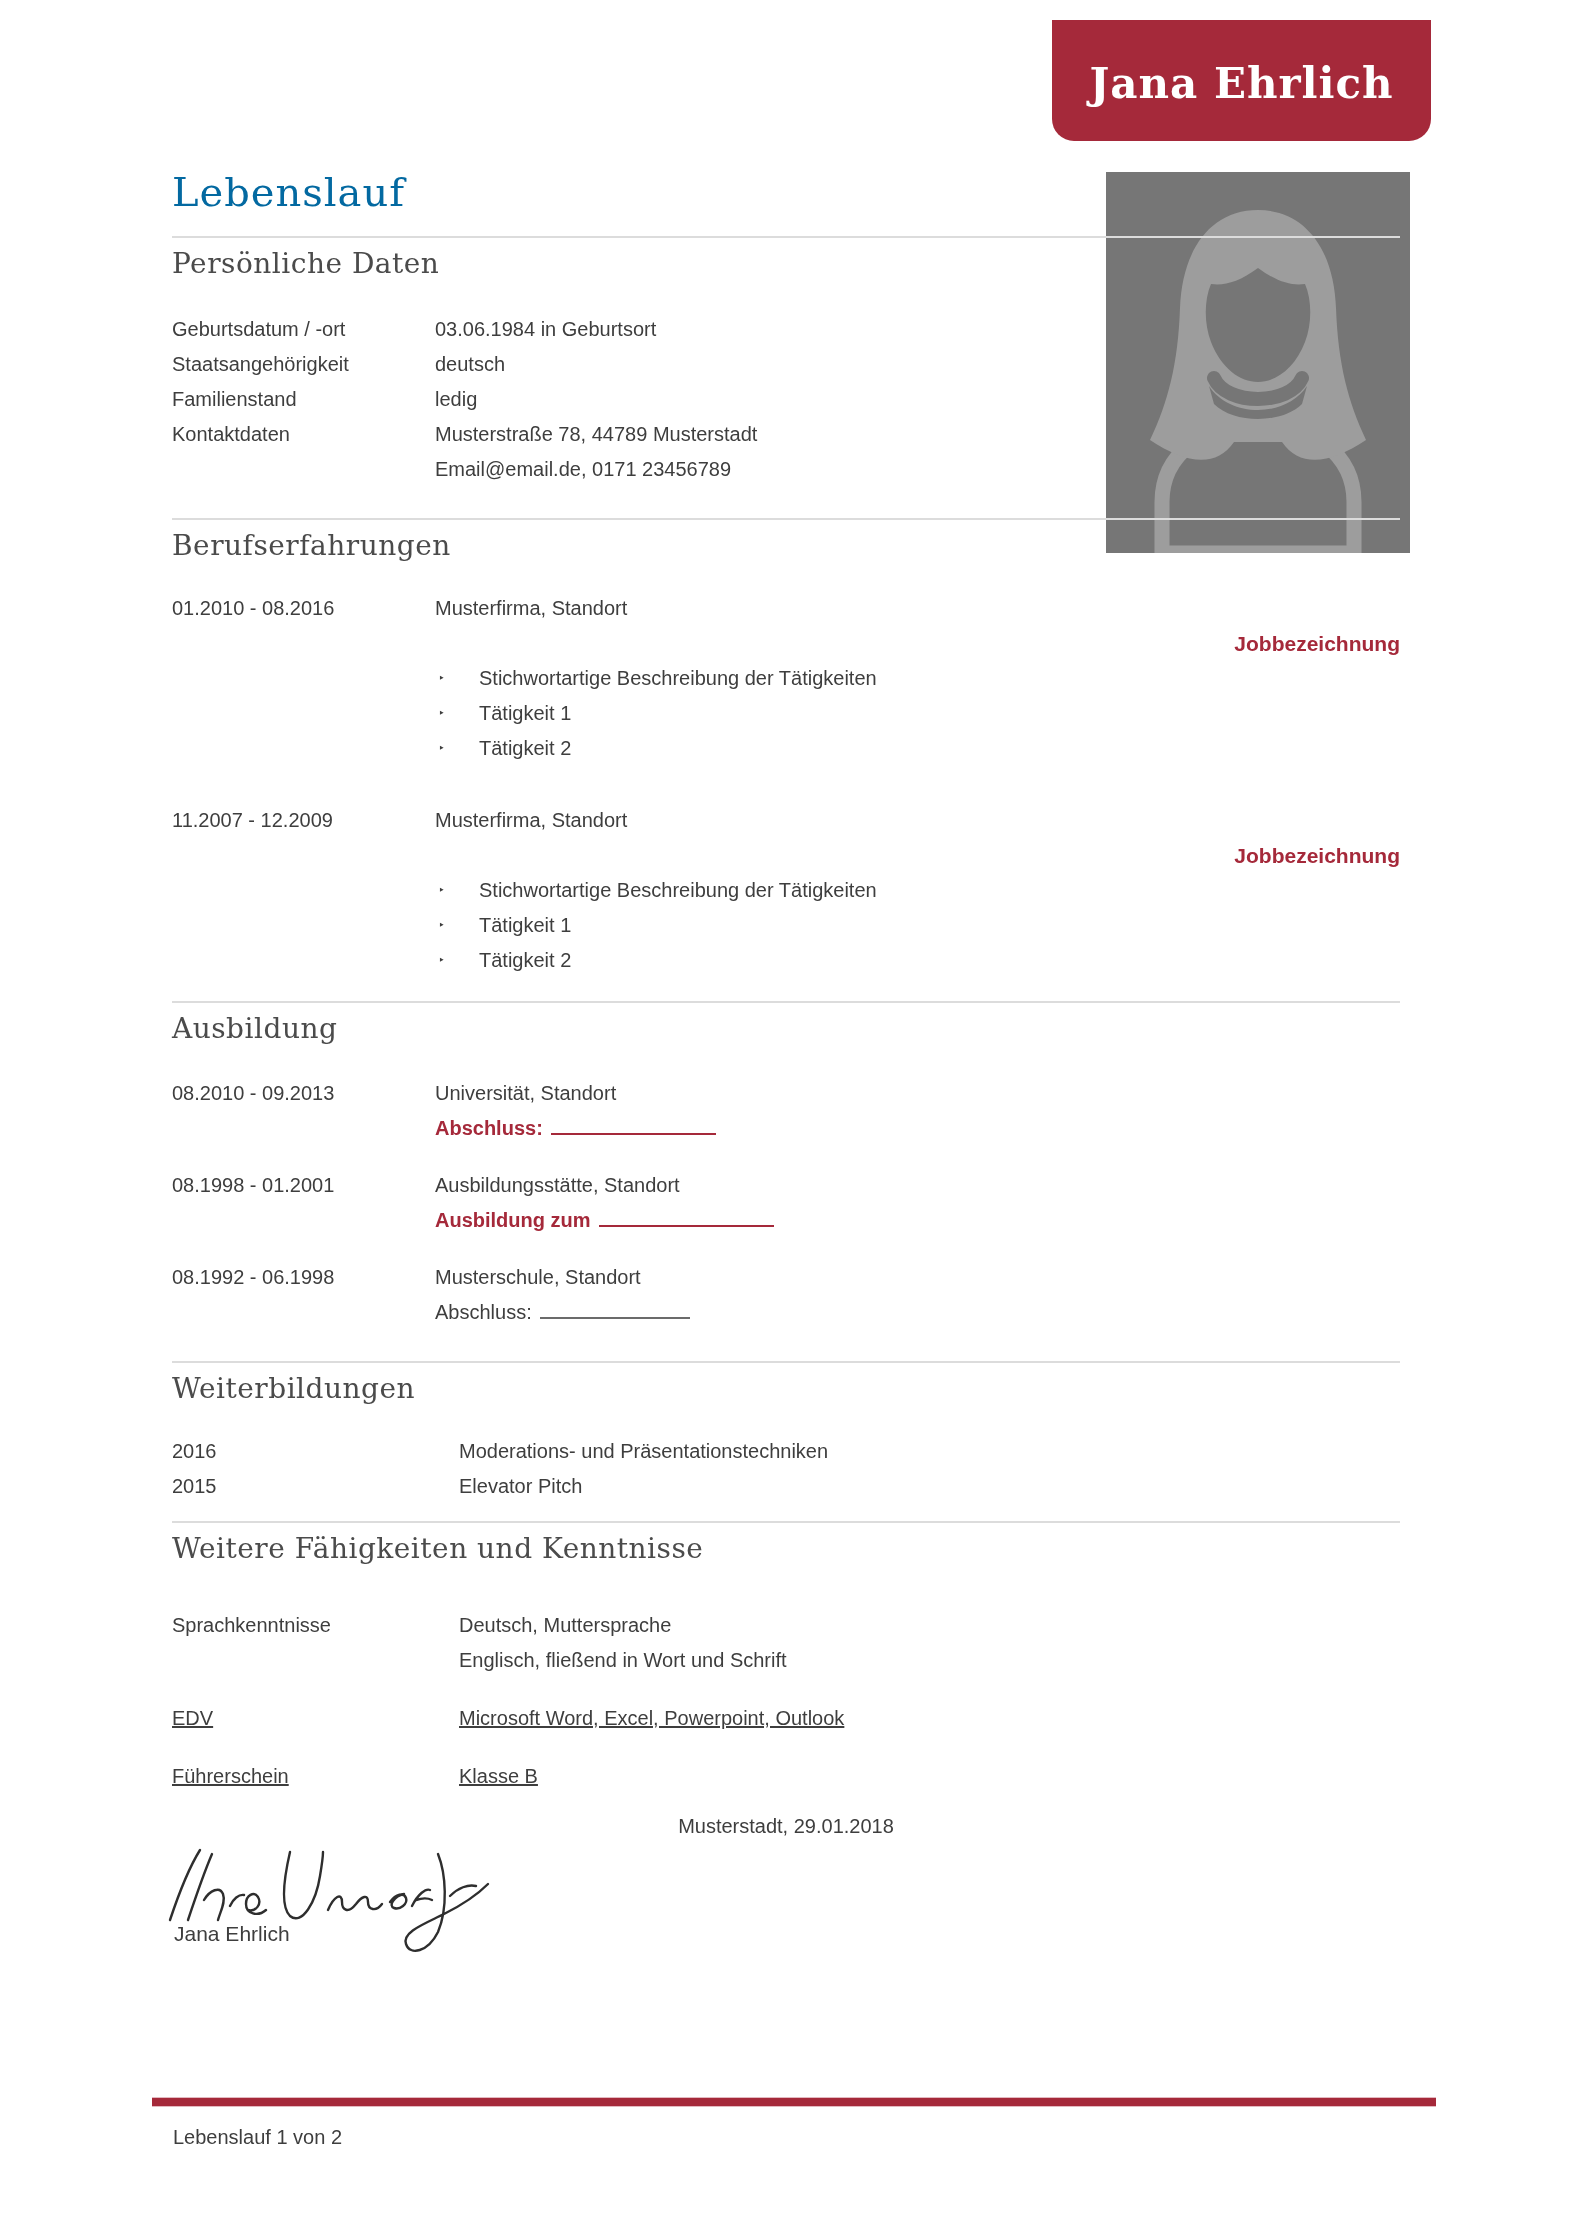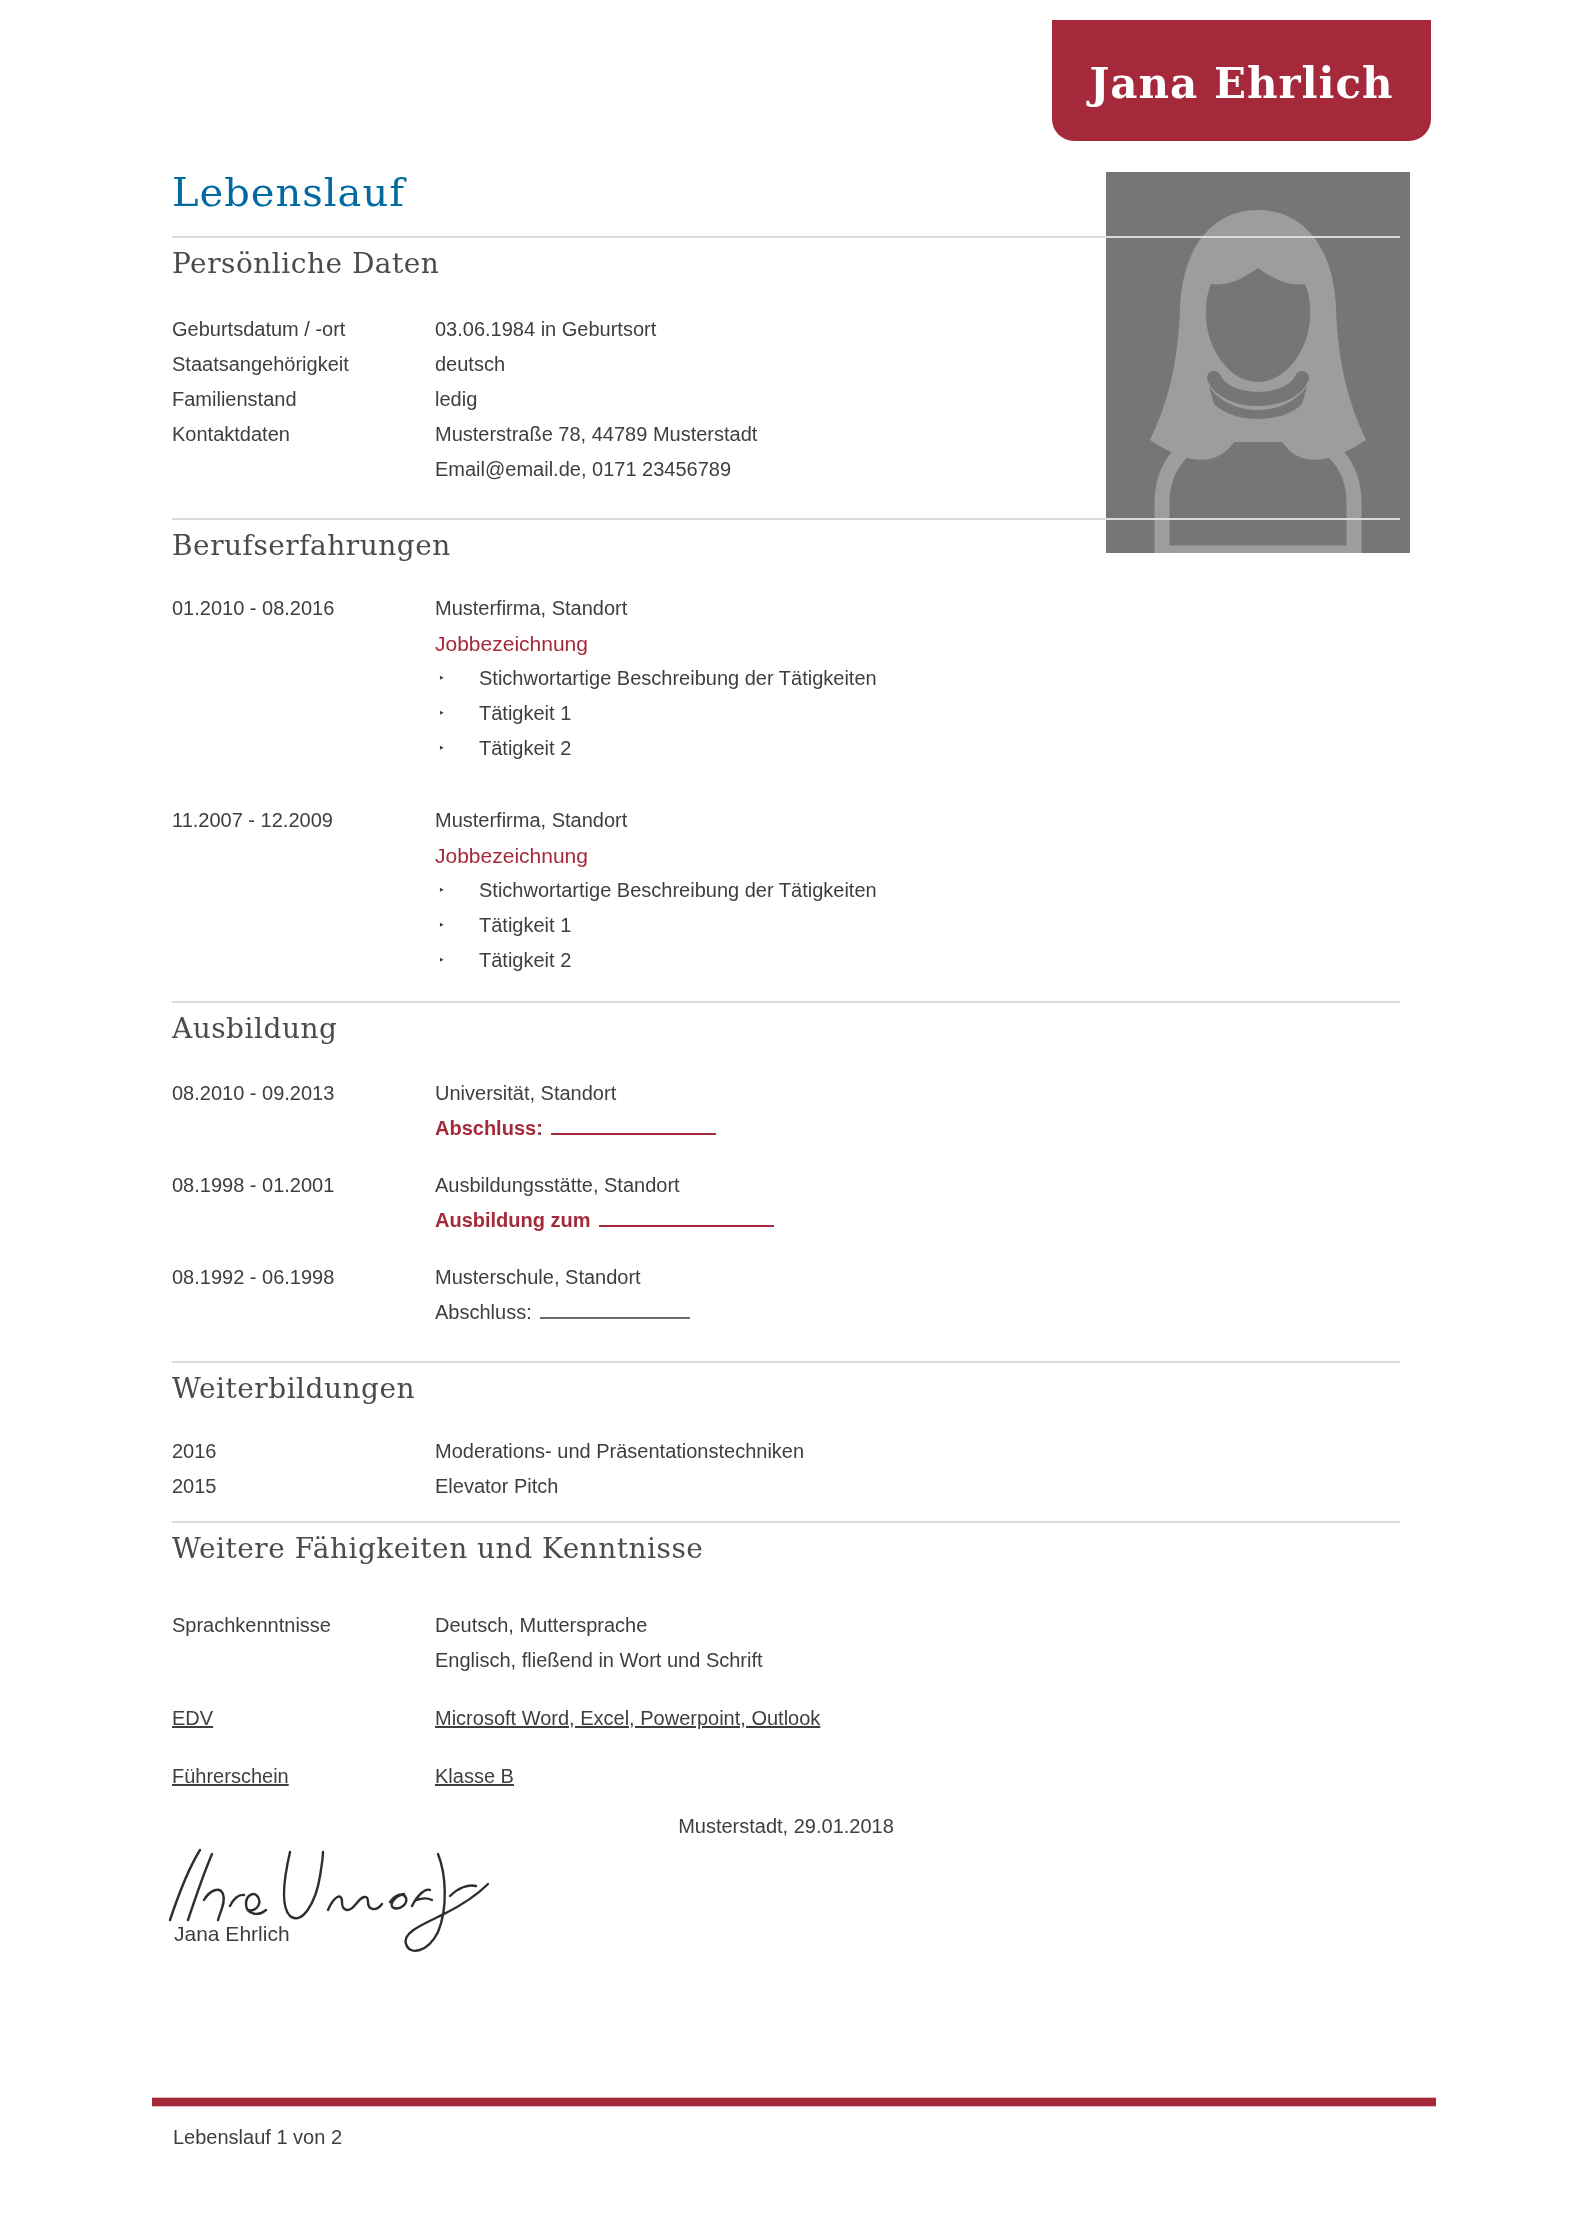--- a/index.html
+++ b/index.html
@@ -58,37 +58,37 @@
   .kv-grid { display:grid; grid-template-columns:263px 1fr; margin-top:34px; }
   .kv-grid .lbl { grid-column:1; }
   .kv-grid .val { grid-column:2; }
 
   
   .entry { display:grid; grid-template-columns:263px 1fr; }
   .exp1 { margin-top:30px; }
   .exp2 { margin-top:37px; }
   .entry .period { grid-column:1; }
   .entry .detail { grid-column:2; }
-  .role { color:#a5293a; font-weight:400; font-size:21px; }
+  .role { color:#a5293a; font-weight:700; font-size:21px;text-align:right; }
   .bullet { display:flex; }
   .bullet .marker { width:44px; padding-left:4px; font-size:14px; }
   .bullet .b-txt { flex:1; }
 
   
   .edu1 { margin-top:33px; }
   .edu2, .edu3 { margin-top:22px; }
   .degree-red { color:#a5293a; font-weight:700; }
   .fill-line { display:inline-block; height:0.95em; margin-left:8px; }
   .fill-red  { border-bottom:2px solid #a5293a; }
   .fill-gray { border-bottom:2px solid #6b6b6b; }
   .w165 { width:165px; } .w175 { width:175px; } .w150 { width:150px; }
 
   
   .train-grid { margin-top:31px; }
-  .train-row, .skill-row { display:grid; grid-template-columns:263px 1fr; }
+  .train-row, .skill-row { display:grid; grid-template-columns:263px 1fr;gap:24px; }
   .skills-grid { margin-top:44px; }
   .skill-row + .skill-row { margin-top:23px;text-decoration:underline; }
 
   
   .place-date { margin-top:19px; text-align:center; font-size:20px; line-height:27px; }
   .sig-area { position:relative; height:150px; margin-top:0; }
   .sig-svg { position:absolute; left:-6px; top:4px; }
   .signed-name { position:absolute; left:2px; top:82px; font-size:21px; }
 
   

